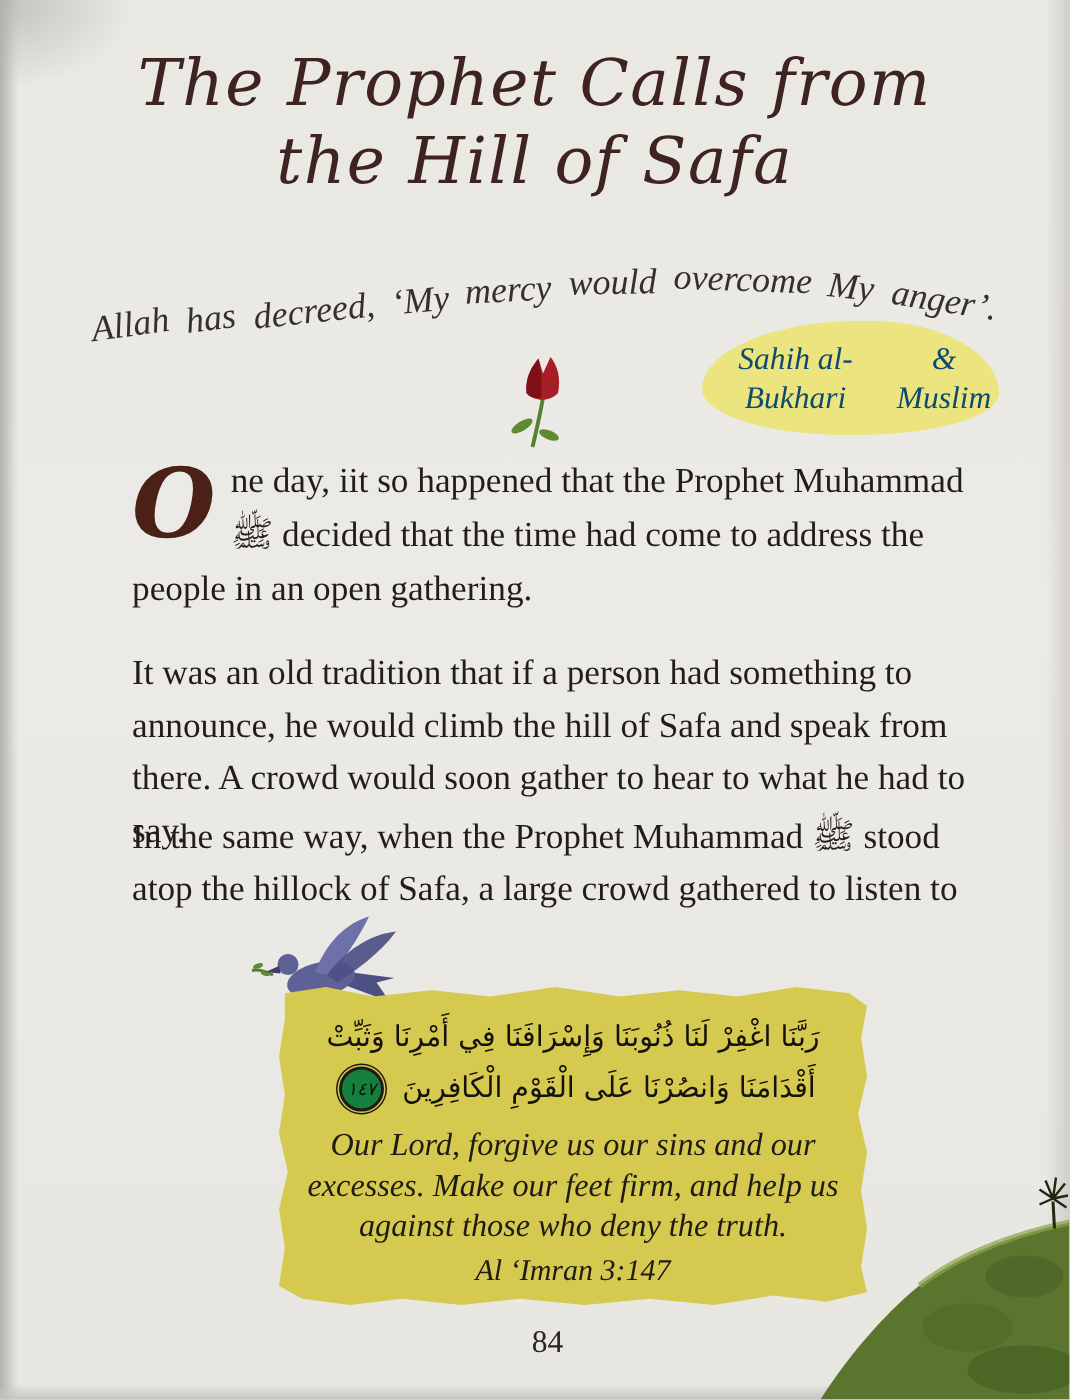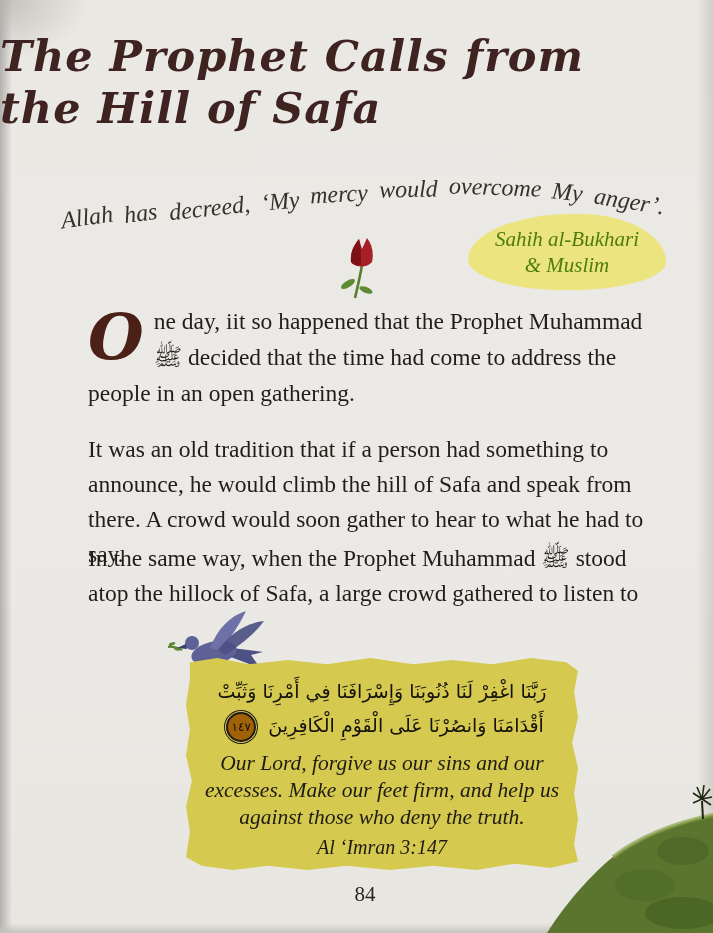--- a/index.html
+++ b/index.html
@@ -15,39 +15,39 @@
     background:linear-gradient(to right,#b2b1ad,rgba(233,232,227,0));}
   .edge-right{position:absolute;right:0;top:0;width:16px;height:100%;
     background:linear-gradient(to left,#d2cfc9,rgba(233,232,227,0));}
   .edge-bottom{position:absolute;left:0;bottom:0;width:100%;height:10px;
     background:linear-gradient(to top,#c6c4bf,rgba(233,232,227,0));}
   .corner-shadow{position:absolute;left:0;top:0;width:90px;height:60px;
     background:radial-gradient(ellipse at 0% 0%,rgba(120,118,112,.35),rgba(233,232,227,0) 70%);}
 
   
   .title{
-    position:absolute;top:30px;left:0;width:100%;text-align:left;
-    font-family:"DejaVu Serif", serif;font-style:italic;font-weight:bold;
+    position:absolute;top:30px;left:0;width:100%;text-align:center;
+    font-family:"DejaVu Serif", serif;font-style:italic;font-weight:normal;
     font-size:43px;line-height:1.22;color:#3f2320;letter-spacing:1px;
   }
 
   
   .arch{
     position:absolute;top:186px;left:70px;width:586px;
     display:flex;justify-content:center;gap:11px;
     font-style:italic;font-size:24px;color:#35302b;white-space:nowrap;
   }
   .arch span{display:inline-block;}
 
   
   .badge{
     position:absolute;left:468px;top:214px;width:198px;min-height:76px;
     background:#ece47e;border-radius:55% 45% 50% 50% / 62% 66% 38% 42%;
-    display:flex;flex-direction:column;align-items:center;justify-content:center;
-    font-style:italic;font-size:21px;line-height:1.25;color:#4d7c0f;text-align:center;
+    display:flex;align-items:center;justify-content:center;
+    font-style:italic;font-size:21px;line-height:1.25;color:#0c4a6e;text-align:center;
   }
   .badge::before{content:"";position:absolute;left:-12px;bottom:6px;width:52px;height:44px;
     background:#ece47e;border-radius:50%;z-index:-1;}
   .badge::after{content:"";position:absolute;right:-6px;bottom:-8px;width:70px;height:46px;
     background:#ece47e;border-radius:50%;z-index:-1;}
 
   .rose{position:absolute;left:338px;top:234px;width:48px;height:72px;}
 
   
   .bodycol{position:absolute;left:88px;width:584px;font-size:23.5px;line-height:35px;}
@@ -70,21 +70,21 @@
   }
   .arabic{
     direction:rtl;font-family:"DejaVu Sans",sans-serif;
     font-size:19px;line-height:34px;white-space:nowrap;color:#14120c;
   }
   .arabic.first{margin-top:16px;}
   .ayah-medallion{
     display:inline-flex;align-items:center;justify-content:center;
     width:26px;height:26px;border:2px solid #1d1b14;border-radius:50%;
     font-size:12px;line-height:1;margin:0 6px;vertical-align:middle;
-    box-shadow:0 0 0 1px #d6c94f, 0 0 0 2px #1d1b14;background:#a16207;
+    box-shadow:0 0 0 1px #d6c94f, 0 0 0 2px #1d1b14;background:#15803d;font-style:italic;
   }
   .translation{font-size:21.5px;line-height:27px;margin:8px 14px 0 14px;font-style:italic;}
   .reference{font-style:italic;font-size:20px;margin-top:5px;}
 
   .pagenum{position:absolute;top:882px;left:0;width:730px;text-align:center;font-size:21px;color:#2a251f;}
 
   .hill{position:absolute;right:0;bottom:0;width:180px;height:160px;}
 </style>
 </head>
 <body>

